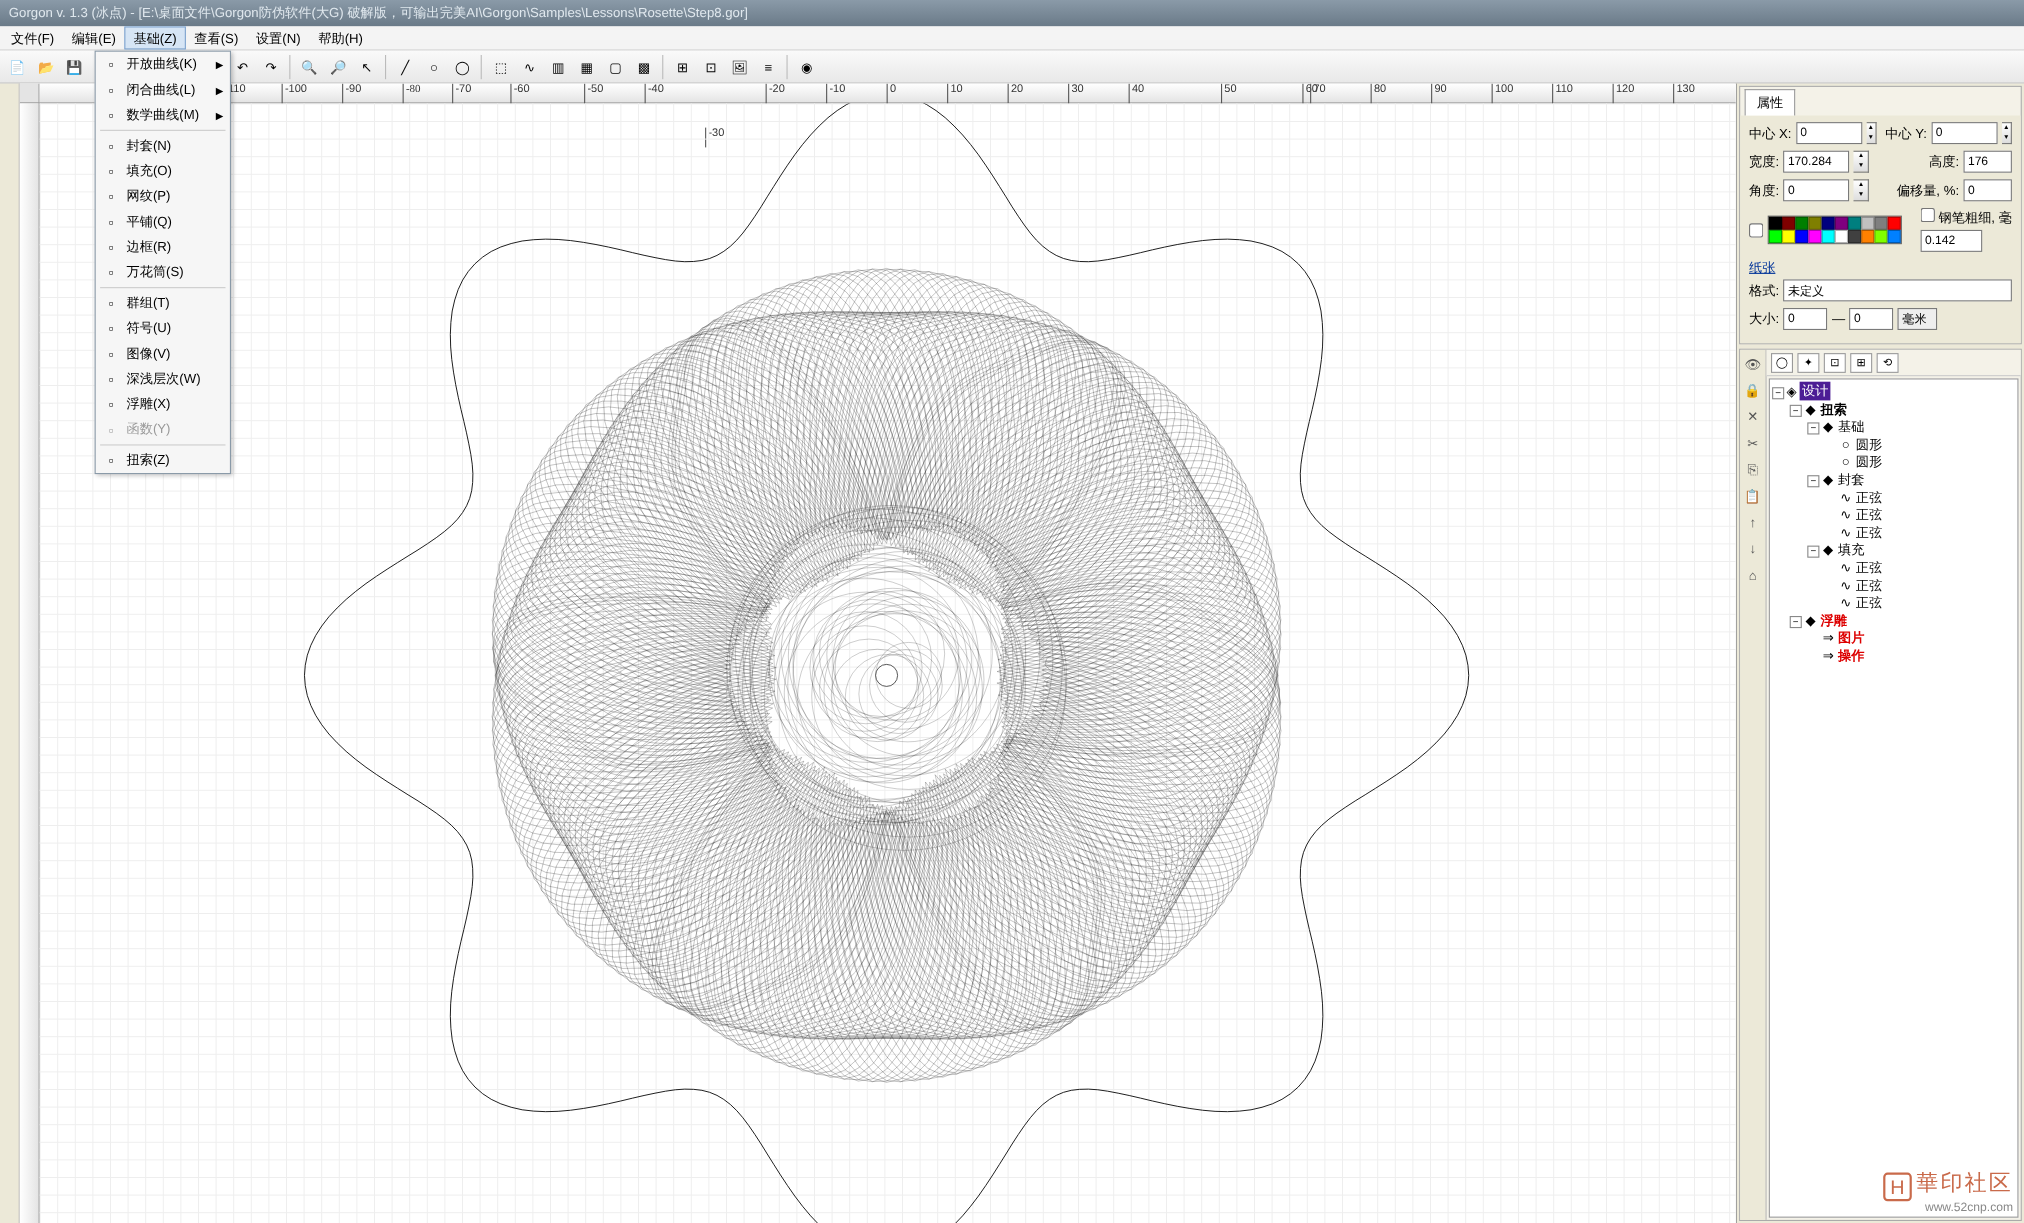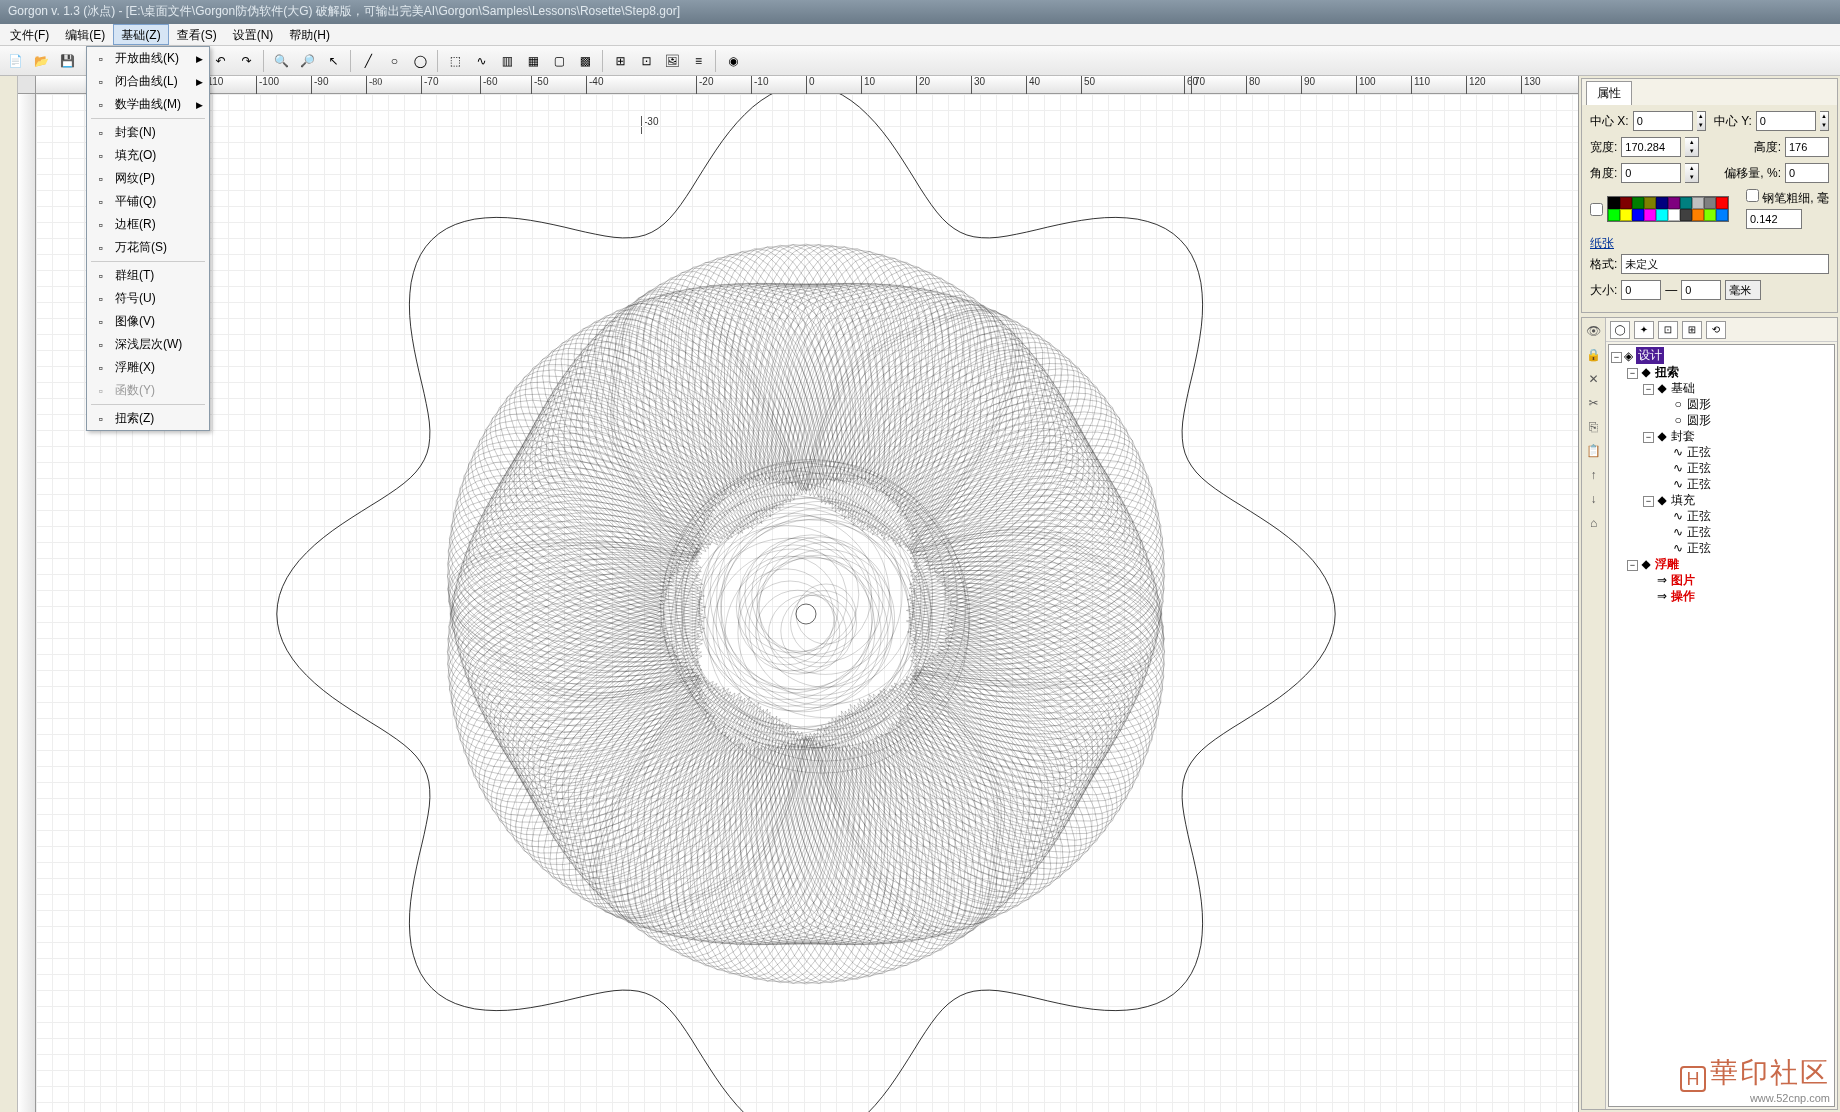--- a/index.html
+++ b/index.html
@@ -55,21 +55,21 @@
 .tree-toolbar .tt { width: 20px; height: 18px; border: 1px solid #999; background: #fff; display: flex; align-items: center; justify-content: center; font-size: 10px; }
 .tree ul { list-style: none; padding-left: 16px; }
 .tree li { white-space: nowrap; line-height: 16px; }
 .tree .node { display: inline-flex; align-items: center; gap: 3px; }
 .tree .exp { display: inline-block; width: 11px; height: 11px; border: 1px solid #888; text-align: center; line-height: 9px; font-size: 9px; margin-right: 2px; background: #fff; }
 .tree .hl { background: #4c1d95; color: #fff; padding: 0 2px; }
 .tree .red { color: #d00; font-weight: bold; }
 .tree .ic { display: inline-block; width: 12px; text-align: center; }
 
 .watermark { position: absolute; right: 10px; bottom: 8px; text-align: right; color: #c96a4a; font-family: "STKaiti", serif; }
-.watermark .big { font-size: 28px; letter-spacing: 2px; }
+.watermark .big { font-size: 20px; letter-spacing: 2px; }
 .watermark .small { font-size: 11px; color: #888; }
 .watermark .logo { display: inline-block; width: 26px; height: 26px; border: 2px solid #c96a4a; border-radius: 4px; color: #c96a4a; font-size: 18px; text-align: center; line-height: 22px; vertical-align: middle; margin-right: 4px; }
 </style>
 </head>
 <body>
 
 <div class="titlebar">
   <span>Gorgon v. 1.3 (冰点)  - [E:\桌面文件\Gorgon防伪软件(大G) 破解版，可输出完美AI\Gorgon\Samples\Lessons\Rosette\Step8.gor]</span>
 </div>
 
@@ -196,33 +196,33 @@
 
   <div class="canvas-area">
     <div class="ruler-corner"></div>
     <div class="ruler-h" id="rulerH">
         <div class="tick" style="left: 55px;">-130</div>
         <div class="tick" style="left: 110px;">-120</div>
         <div class="tick" style="left: 165px;">-110</div>
         <div class="tick" style="left: 220px;">-100</div>
         <div class="tick" style="left: 275px;">-90</div>
         <div class="tick" style="left: 330px; font-family: Liberation Serif, serif;">-80</div>
-        <div class="tick" style="left: 385px;">-70</div>
-        <div class="tick" style="left: 444px;">-60</div>
+        <div class="tick" style="left: 375px;">-70</div>
+        <div class="tick" style="left: 428px;">-60</div>
         <div class="tick" style="left: 495px;">-50</div>
         <div class="tick" style="left: 550px;">-40</div>
         <div class="tick" style="left: 605px; margin-top: 40px;">-30</div>
         <div class="tick" style="left: 660px;">-20</div>
         <div class="tick" style="left: 715px;">-10</div>
         <div class="tick" style="left: 770px;">0</div>
         <div class="tick" style="left: 825px;">10</div>
         <div class="tick" style="left: 880px;">20</div>
         <div class="tick" style="left: 935px;">30</div>
         <div class="tick" style="left: 990px;">40</div>
-        <div class="tick" style="left: 1045px;">50</div>
+        <div class="tick" style="left: 1074px;">50</div>
         <div class="tick" style="left: 1100px; margin-left: 48px;">60</div>
         <div class="tick" style="left: 1155px;">70</div>
         <div class="tick" style="left: 1210px;">80</div>
         <div class="tick" style="left: 1265px;">90</div>
         <div class="tick" style="left: 1320px;">100</div>
         <div class="tick" style="left: 1375px;">110</div>
         <div class="tick" style="left: 1430px;">120</div>
         <div class="tick" style="left: 1485px;">130</div>
       </div>
     <div class="ruler-v"></div>

